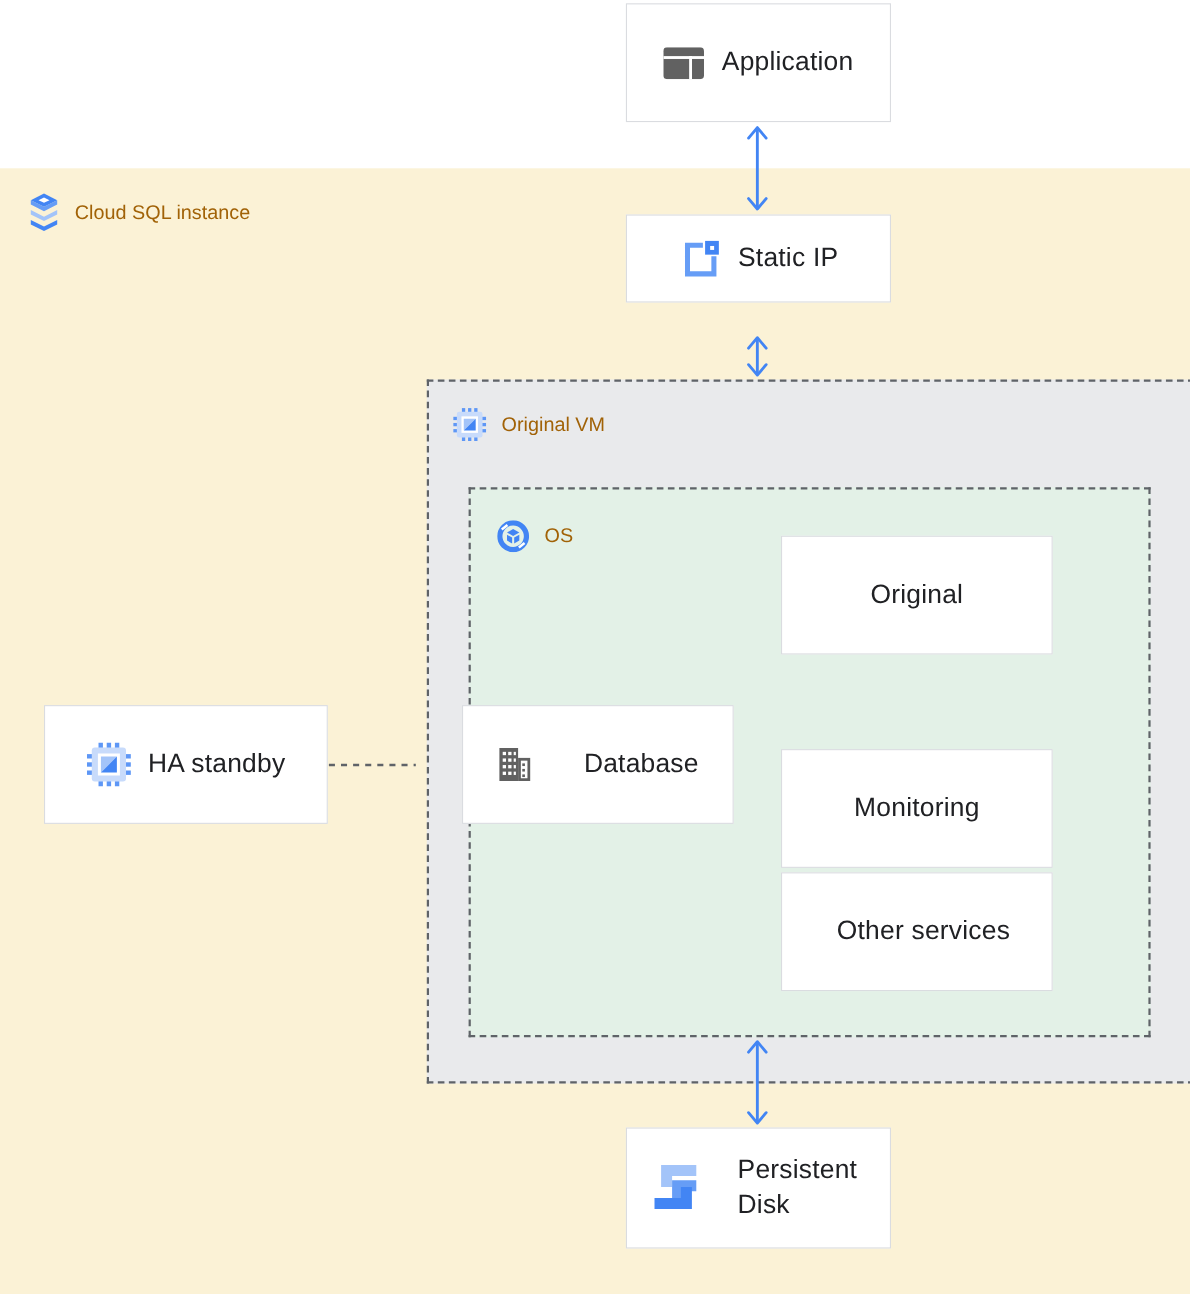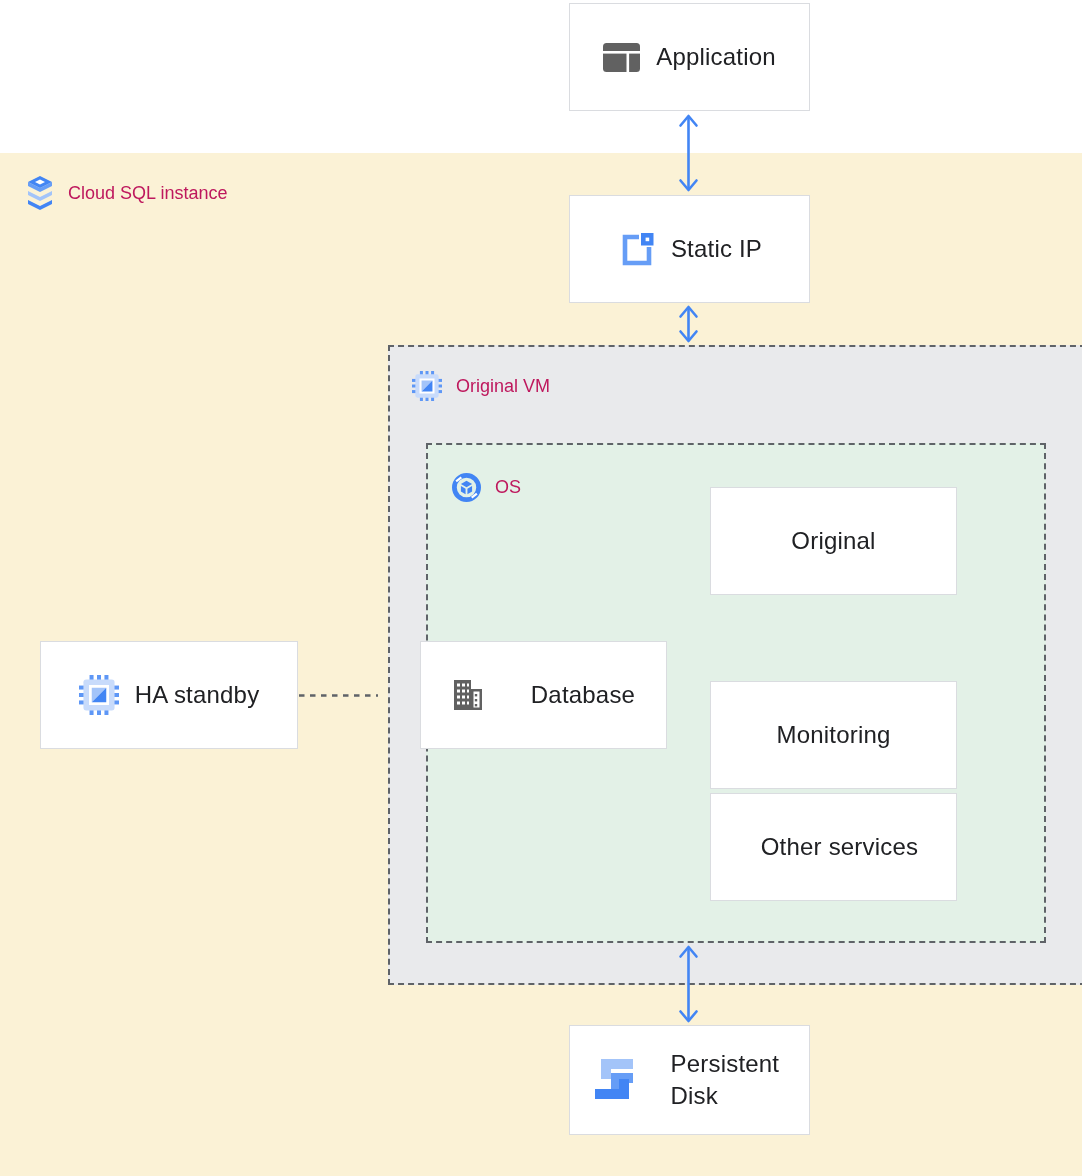--- a/index.html
+++ b/index.html
@@ -10,21 +10,21 @@
   .group-bg{position:absolute;left:0;top:153px;width:1082px;height:1023px;background:#FBF2D6;}
   .vm-box{position:absolute;left:340px;top:345px;width:698px;height:640px;
           background:#E9EAEC;border:2px dashed #5F6368;box-sizing:border-box;margin-left:48px;}
   .os-box{position:absolute;left:36px;top:96px;width:620px;height:500px;
           background:#E3F1E7;border:2px dashed #5F6368;box-sizing:border-box;text-align:right;}
   .node{position:absolute;background:#ffffff;border:1px solid #DADCE0;box-sizing:border-box;
         display:flex;align-items:center;justify-content:center;gap:16px;
         font-size:24px;color:#202124;letter-spacing:0.2px;}
   .node .nlabel{white-space:nowrap;}
   .group-label{position:absolute;display:flex;align-items:center;gap:14px;
-        font-size:18px;color:#be185d;}
+        font-size:18px;color:#a16207;}
   .icon{display:flex;align-items:center;justify-content:center;flex:0 0 auto;}
   svg{display:block;}
   .edges{position:absolute;left:0;top:0;width:1082px;height:1176px;pointer-events:none;}
   .pd-label{width:118px;line-height:1.35;}
 </style>
 </head>
 <body>
 
 <div class="group-bg"></div>
 
@@ -89,21 +89,21 @@
   <span class="icon">
     <svg width="37" height="29" viewBox="0 0 37 29">
       <rect x="0" y="0" width="37" height="29" rx="3.5" fill="#616161"></rect>
       <rect x="0" y="8" width="37" height="2.6" fill="#ffffff"></rect>
       <rect x="23.5" y="8" width="2.6" height="21" fill="#ffffff"></rect>
     </svg>
   </span>
   <span class="nlabel">Application</span>
 </div>
 
-<div class="node" style="left:569px;top:195px;width:241px;height:108px;">
+<div class="node" style="left:569px;top:195px;width:241px;height:80px;">
   <span class="icon">
     <svg width="38" height="36" viewBox="0 0 38 36">
       <path d="M22 6 H8 V32 H32 V16" fill="none" stroke="#669DF6" stroke-width="4.6"></path>
       <rect x="24" y="2" width="12.5" height="12.5" fill="#4285F4"></rect>
       <rect x="28.6" y="6.6" width="3.6" height="3.6" fill="#ffffff"></rect>
     </svg>
   </span>
   <span class="nlabel">Static IP</span>
 </div>
 

